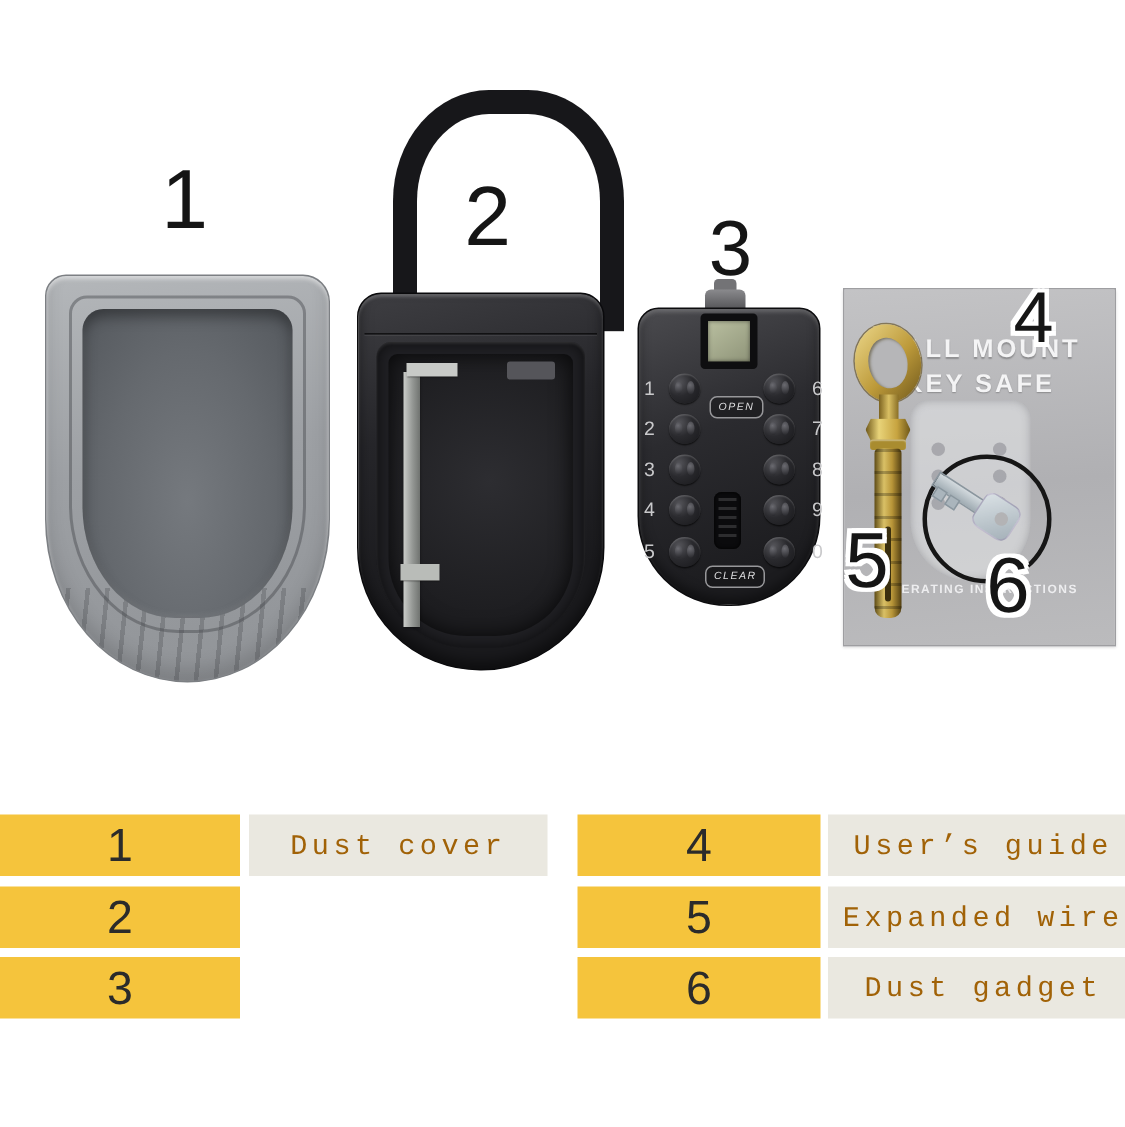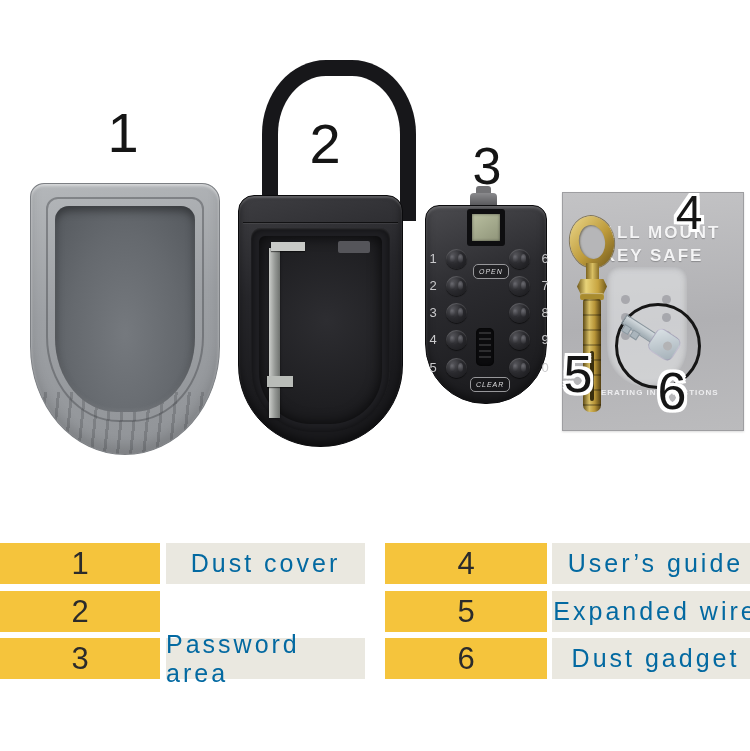--- a/index.html
+++ b/index.html
@@ -147,22 +147,22 @@
     background:linear-gradient(90deg,#5f4c16 0%,#d9c066 35%,#b89538 65%,#523f12 100%);
     border-radius:3px 3px 7px 7px;}
   .bolt-shaft::before{content:"";position:absolute;inset:0;border-radius:inherit;
     background:repeating-linear-gradient(180deg,rgba(0,0,0,.25) 0 2px,rgba(0,0,0,0) 2px 15px);}
   .bolt-slot{position:absolute;left:7px;top:52px;width:4px;height:50px;background:#3a2f0e;
     border-radius:2px;}
 
   
   .cell{position:absolute;height:41px;display:flex;align-items:center;justify-content:center;}
   .cell-num{background:#F5C43C;color:#2b2b2b;font-size:31px;font-family:"Liberation Sans",sans-serif;}
-  .cell-label{background:#EAE8E0;color:#0369a1;font-size:25px;letter-spacing:3px;
-    font-family:Liberation Sans, sans-serif;}
+  .cell-label{background:#EAE8E0;color:#a16207;font-size:19px;letter-spacing:3px;
+    font-family:Liberation Mono, monospace;}
   .numL{left:0;width:160px;} .labL{left:166px;width:199px;}
   .numR{left:385px;width:162px;} .labR{left:552px;width:207px;}
   .r1{top:543px;} .r2{top:591px;} .r3{top:638px;}
 </style>
 </head>
 <body>
 
 <div id="stage">
 
   <div class="callout plain" id="c1">1</div>
@@ -257,21 +257,20 @@
   </div>
 
   <div class="callout outlined" id="c4">4</div>
   <div class="callout outlined" id="c5">5</div>
   <div class="callout outlined" id="c6">6</div>
 
   <div class="cell cell-num numL r1">1</div>
   <div class="cell cell-label labL r1">Dust cover</div>
   <div class="cell cell-num numL r2">2</div>
   <div class="cell cell-num numL r3">3</div>
-  <div class="cell cell-label labL r3">Password area</div>
 
   <div class="cell cell-num numR r1">4</div>
   <div class="cell cell-label labR r1">User’s guide</div>
   <div class="cell cell-num numR r2">5</div>
   <div class="cell cell-label labR r2">Expanded wire</div>
   <div class="cell cell-num numR r3">6</div>
   <div class="cell cell-label labR r3">Dust gadget</div>
 
 </div>
 

